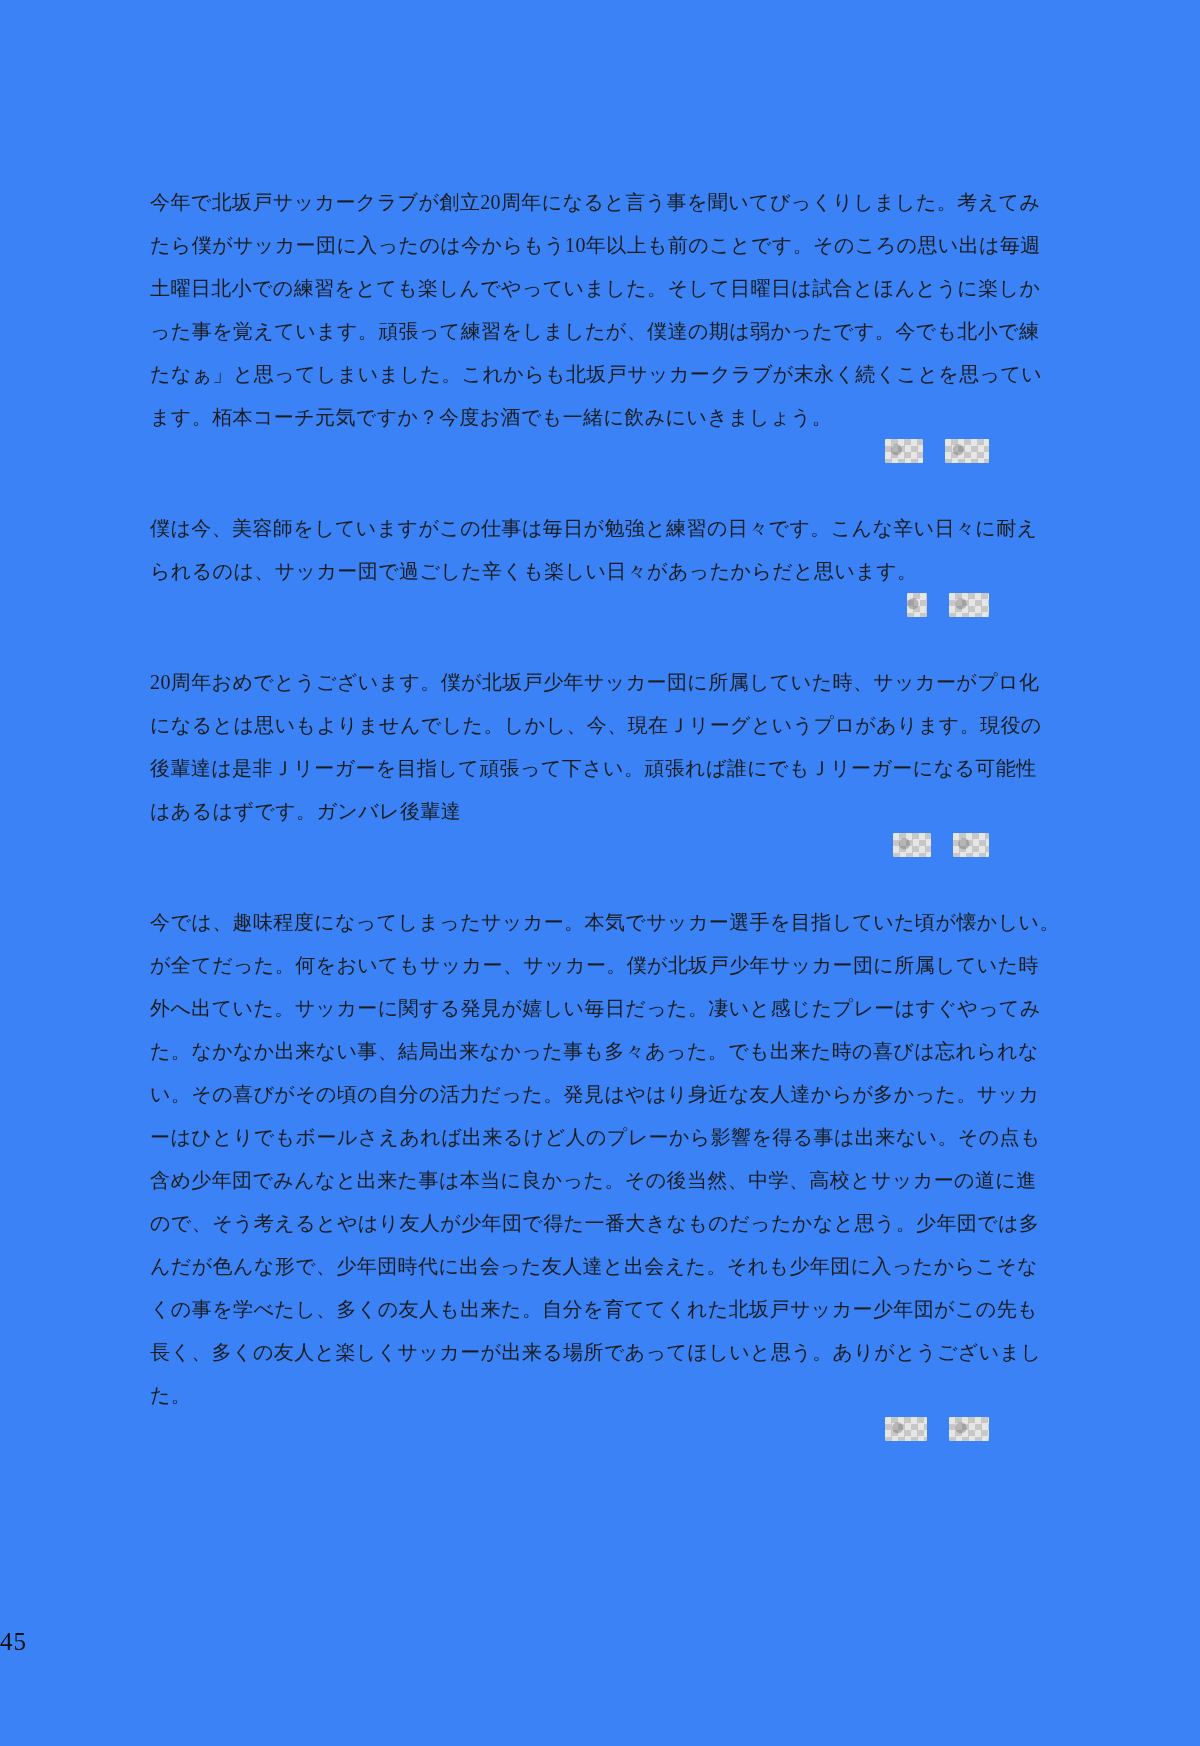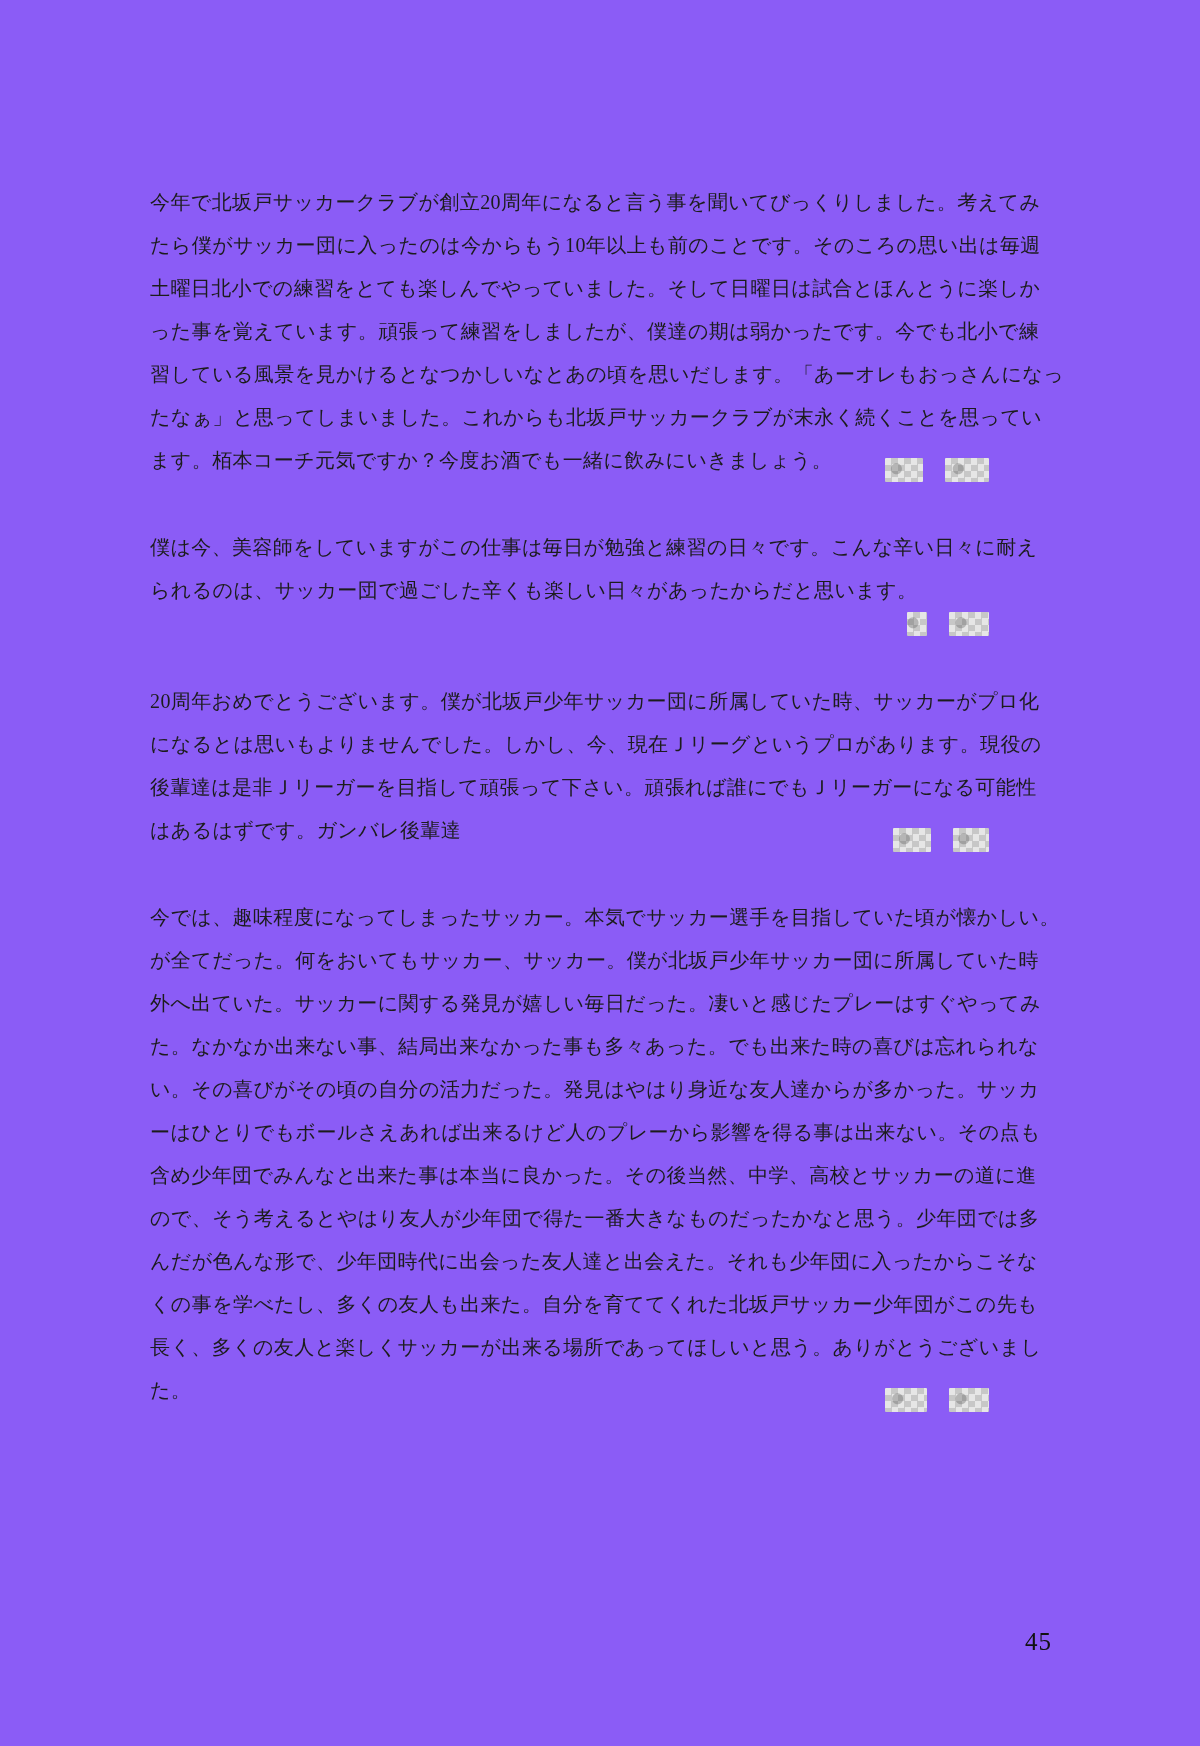--- a/index.html
+++ b/index.html
@@ -4,41 +4,42 @@
 <style>
   html, body {
     margin: 0;
     padding: 0;
     background: #ffffff;
   }
   .page {
     position: relative;
     width: 1200px;
     height: 1746px;
-    background: #8b5cf6;
+    background: #3b82f6;
     overflow: hidden;
     font-family: "Liberation Serif", "DejaVu Serif", serif;
     color: #1c1c1c;
   }
   .content {
     position: absolute;
     left: 150px;
     top: 181px;
     width: 845px;
   }
   .para { margin: 0 0 44px 0; }
   .line {
     font-size: 20px;
     line-height: 43px;
     letter-spacing: 0.4px;
     white-space: nowrap;
   }
   .line.with-sig {
     display: flex;
-    align-items: flex-end;
+    align-items: flex-start;
+    flex-direction: column;
   }
   .line.with-sig .text { flex: none; }
   .sig {
     margin-left: auto;
     margin-right: 6px;
     display: flex;
     align-items: center;
     gap: 22px;
   }
   .sig-only .sig { margin-left: auto; }
@@ -56,38 +57,37 @@
   .b38 { width: 38px; }
   .b40 { width: 40px; }
   .b42 { width: 42px; }
   .b44 { width: 44px; }
   .b80 { width: 80px; }
   .pagenum {
     position: absolute;
     left: 0;
     top: 1628px;
     width: 1052px;
-    text-align: right;
+    text-align: left;
     font-size: 25px;
     color: #111111;
     letter-spacing: 1px;
   }
 </style>
 </head>
 <body>
 
 <div class="page">
   <div class="content">
 
     <div class="para">
       <div class="line">今年で北坂戸サッカークラブが創立20周年になると言う事を聞いてびっくりしました。考えてみ</div>
       <div class="line">たら僕がサッカー団に入ったのは今からもう10年以上も前のことです。そのころの思い出は毎週</div>
       <div class="line">土曜日北小での練習をとても楽しんでやっていました。そして日曜日は試合とほんとうに楽しか</div>
       <div class="line">った事を覚えています。頑張って練習をしましたが、僕達の期は弱かったです。今でも北小で練</div>
-      <div class="line">習している風景を見かけるとなつかしいなとあの頃を思いだします。「あーオレもおっさんになっ</div>
       <div class="line">たなぁ」と思ってしまいました。これからも北坂戸サッカークラブが末永く続くことを思ってい</div>
       <div class="line with-sig">
         <span class="text">ます。栢本コーチ元気ですか？今度お酒でも一緒に飲みにいきましょう。</span>
         <span class="sig">
           <span class="blur b38"></span>
           <span class="blur b44"></span>
         </span>
       </div>
     </div>
 

